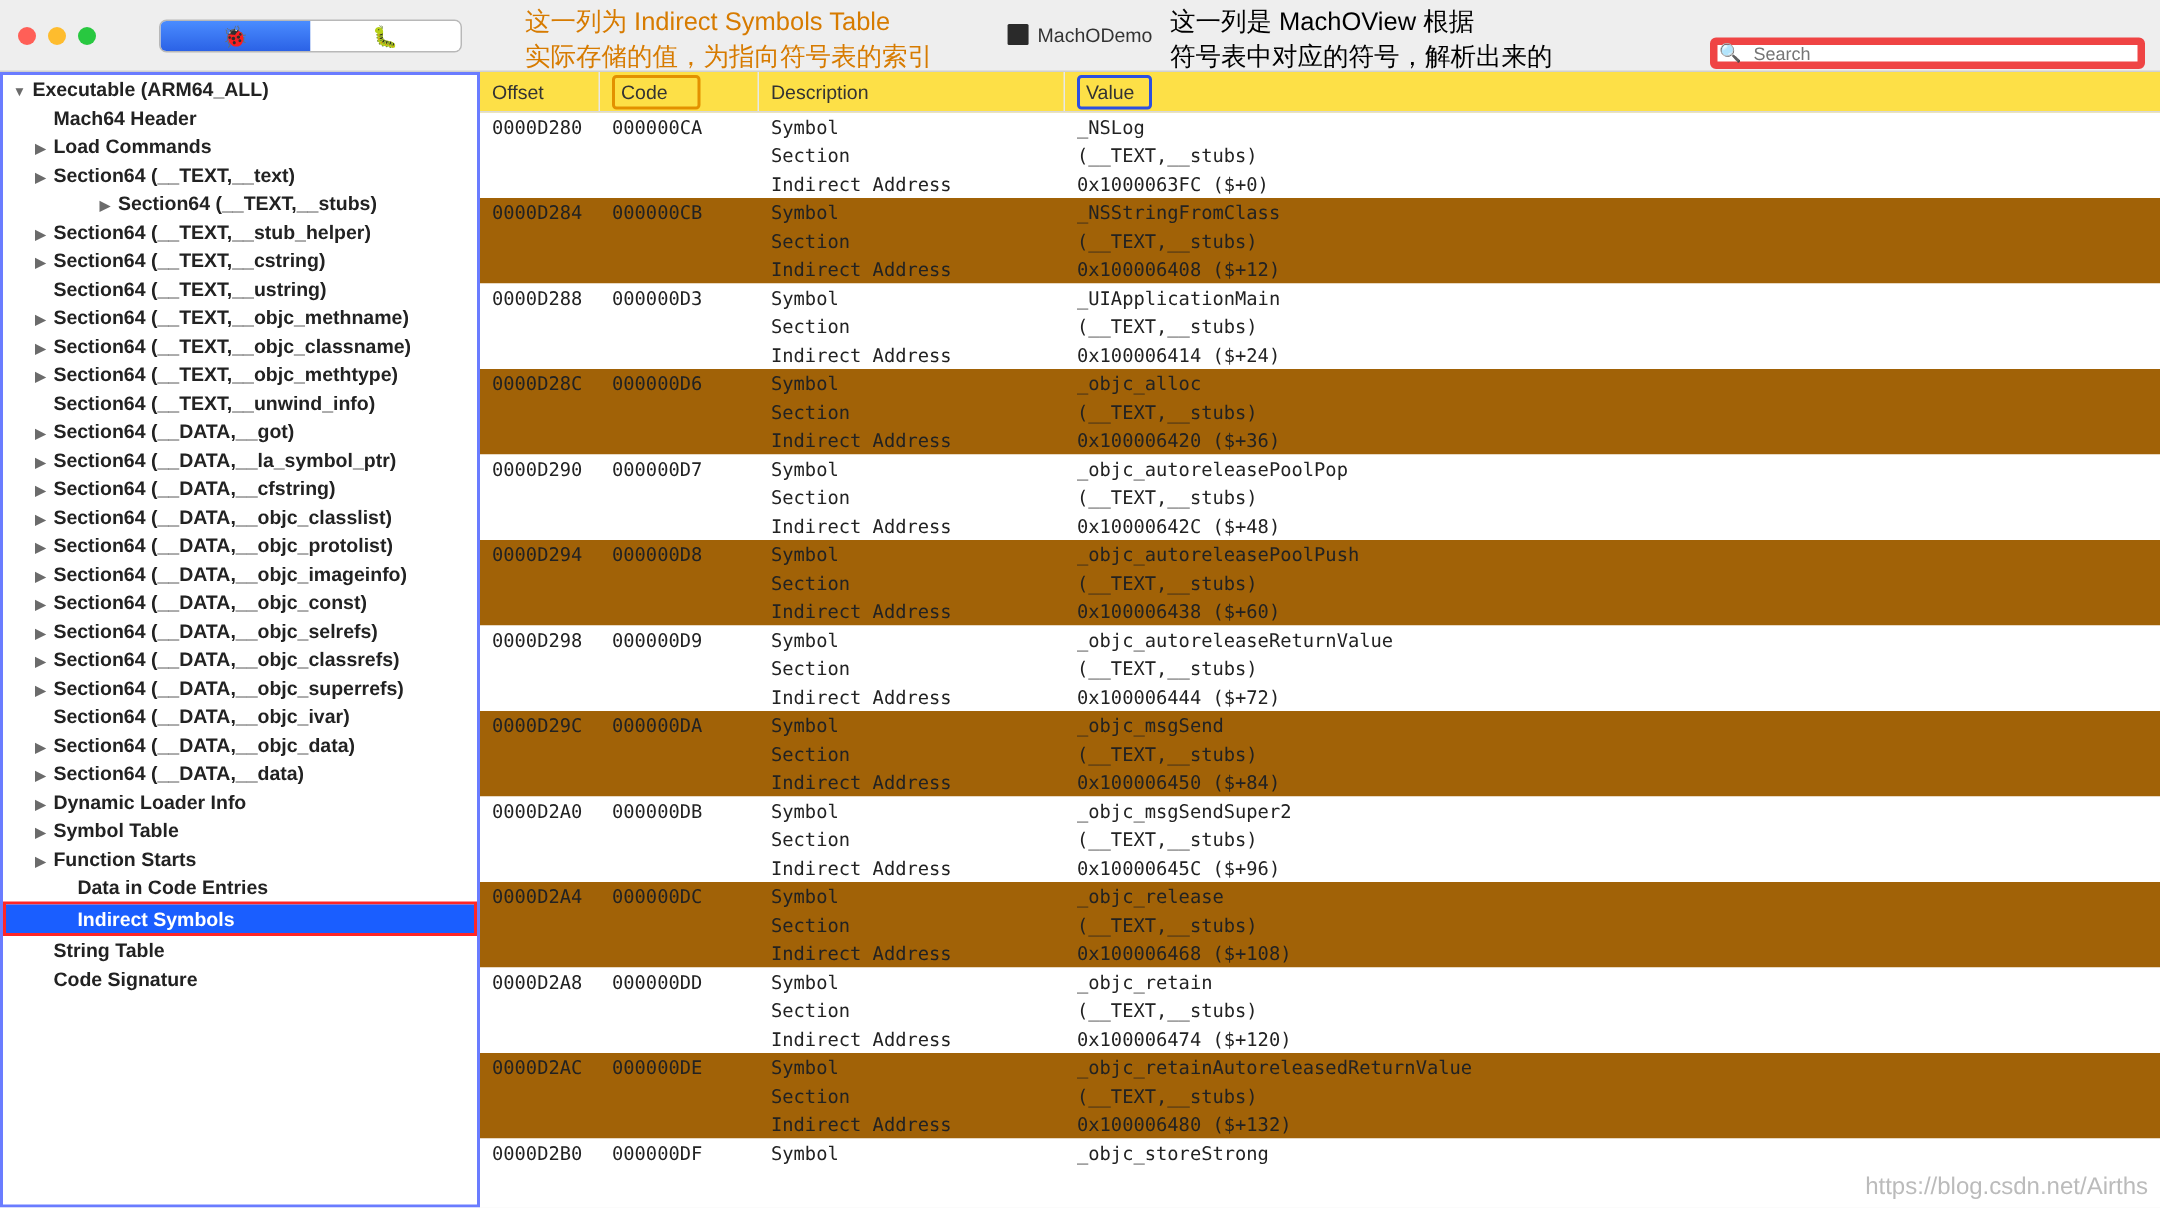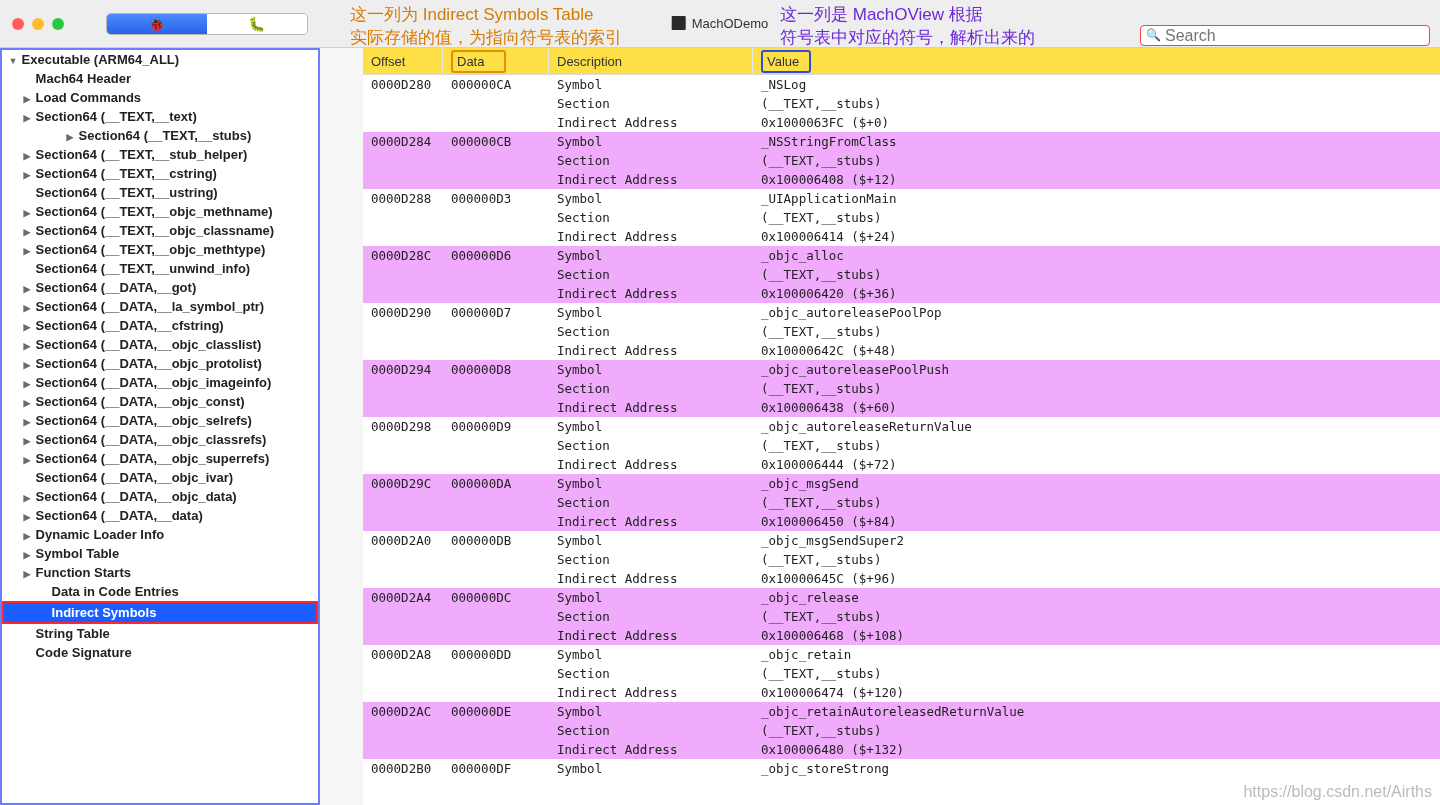--- a/index.html
+++ b/index.html
@@ -67,48 +67,47 @@
     border-radius: 1px;
   }
 
   .annotation {
     position: absolute;
     font-size: 17px;
     line-height: 1.35;
     pointer-events: none;
   }
   .annotation.orange { color: #d77b00; top: 4px; left: 350px; }
-  .annotation.blue   { color: #6d28d9; top: 4px; left: 780px; }
+  .annotation.blue   { color: #000000; top: 4px; left: 780px; }
 
   .searchwrap {
     position: absolute;
     right: 10px;
     top: 25px;
   }
   .searchwrap input {
     width: 290px;
     height: 21px;
-    border: 1px solid #ef4444;
+    border: 5px solid #ef4444;
     border-radius: 4px;
     padding: 0 8px 0 24px;
-    font-size: 16px;
+    font-size: 12px;
     background: #fff;
     color: #888;
   }
   .searchwrap .mag {
     position: absolute;
     left: 6px; top: 3px;
     color: #888;
     font-size: 12px;
   }
 
   .main {
     display: flex;
     height: calc(805px - 48px);
-    gap: 43px;
   }
   .sidebar {
     width: 320px;
     background: #fff;
     border: 2px solid #6a7cff;
     overflow-y: auto;
     overflow-x: hidden;
     flex-shrink: 0;
   }
   .tree-row {
@@ -179,21 +178,21 @@
   .hl-blue {
     border: 2px solid #2b4fe0;
     border-radius: 3px;
     display: inline-block;
     padding: 1px 10px 1px 4px;
     line-height: 17px;
   }
 
   .group { }
   .group.odd  { background: #fff; }
-  .group.even { background: #f0abfc; }
+  .group.even { background: #a16207; }
   .row {
     display: flex;
     height: 19px;
     line-height: 19px;
     font-family: "Menlo", "Monaco", monospace;
     font-size: 12.5px;
     color: #222;
   }
   .row .cell { padding: 0 8px; white-space: nowrap; overflow: hidden; }
   .row .c-offset { width: 80px; }
@@ -283,21 +282,21 @@
       <div class="tree-row bold" style="padding-left: 20px;"><span class="arrow"></span><span> String Table</span></div>
       <div class="tree-row bold" style="padding-left: 20px;"><span class="arrow"></span><span> Code Signature</span></div>
     </div>
 
   <div class="content">
     <div class="col-header">
       <div class="col c-offset">
         <span>Offset</span>
       </div>
       <div class="col c-data">
-        <span class="hl-orange">Data</span>
+        <span class="hl-orange">Code</span>
       </div>
       <div class="col c-desc">
         <span>Description</span>
       </div>
       <div class="col c-value">
         <span class="hl-blue">Value</span>
       </div>
     </div>
     <div id="rows">
         <div class="group odd">

